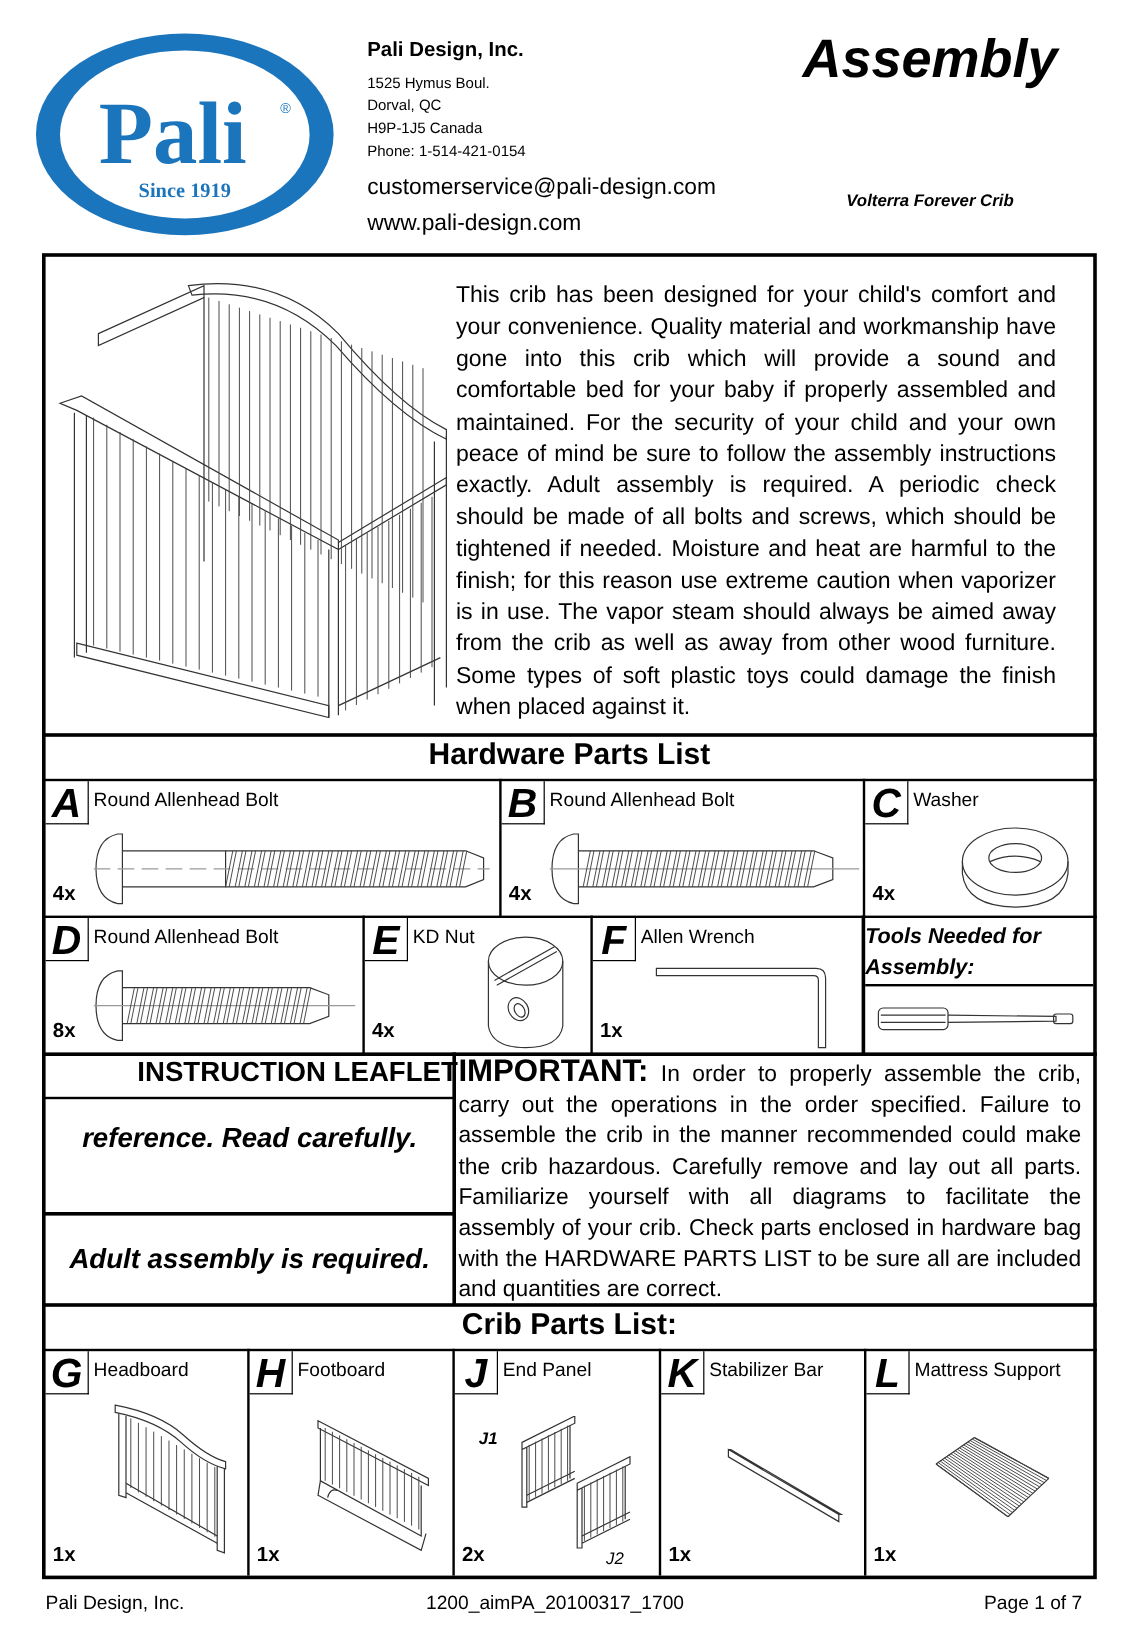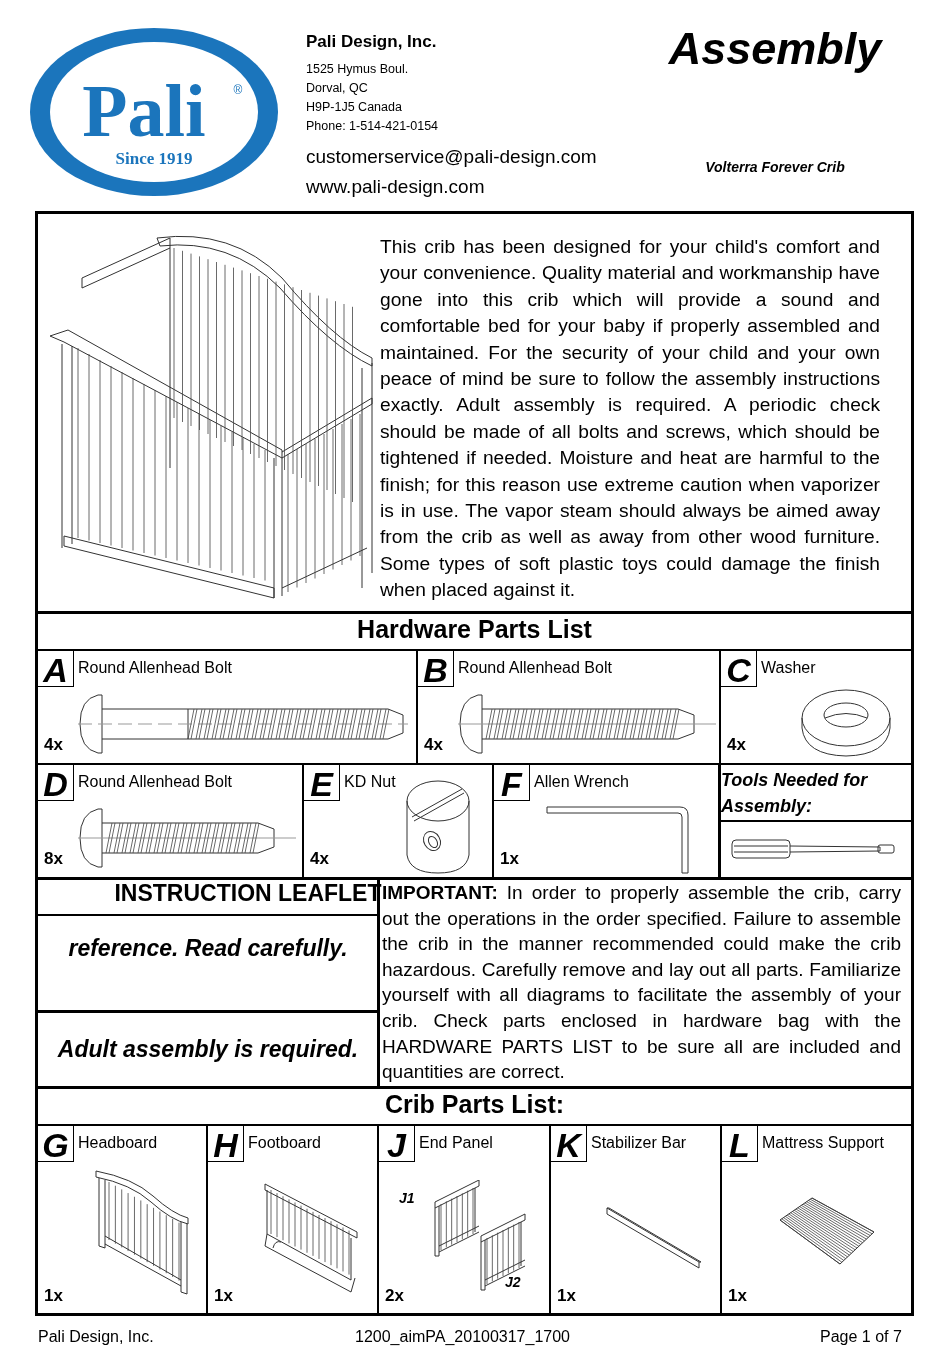--- a/index.html
+++ b/index.html
@@ -28,21 +28,21 @@
   .letter-box { position:absolute; width:36px; height:36px; border-right:1.5px solid #000; border-bottom:1.5px solid #000;
                 font-size:34px; font-weight:bold; font-style:italic; text-align:center; line-height:38px; box-sizing:border-box; }
   .part-name { position:absolute; font-size:16px; }
   .qty { position:absolute; font-size:17px; font-weight:bold; }
 
   .tools-title { position:absolute; left:721px; top:767px; width:187px; text-align:left; font-size:18px; font-weight:bold; line-height:26px;font-style:italic; }
 
   .leaf-title { position:absolute; left:38px; top:880px; width:340px; text-align:center; font-size:23px; font-weight:bold;margin-left:40px; }
   .leaf-note { position:absolute; left:38px; width:340px; text-align:center; font-size:23px; font-weight:bold; font-style:italic; line-height:29px; }
   .important { position:absolute; left:382px; top:880px; width:519px; font-size:19px; line-height:25.6px; text-align:justify; }
-  .important b { font-size:19px; }
+  .important b { font-size:26px; }
 
   .footer { position:absolute; top:1328px; font-size:16px; }
   svg .ln { fill:none; stroke:#333; stroke-width:1; }
 </style>
 </head>
 <body>
 
 <div class="abs logo">
   <svg width="256" height="176" viewBox="0 0 256 176">
     <ellipse cx="128" cy="88" rx="124" ry="84" fill="#1b75bc"></ellipse>
@@ -464,21 +464,21 @@
         </g>
     </g>
   </svg>
 </div>
 
 <div class="cell" style="left:379px; top:1126px; width:170px; height:187px">
   <div class="letter-box" style="left:0; top:0">J</div>
   <div class="part-name" style="left:40px; top:8px">End Panel</div>
   <div class="qty" style="left:6px; top:160px">2x</div>
   <div class="abs" style="left:20px; top:64px; font-size:14px; font-weight:bold; font-style:italic">J1</div>
-  <div class="abs" style="left:126px; top:148px; font-size:14px; font-weight:bold; font-style:italic">J2</div>
+  <div class="abs" style="left:126px; top:164px; font-size:14px; font-weight:normal; font-style:italic">J2</div>
   <svg class="abs" style="left:52px; top:54px" width="100" height="120">
     <g class="ln">
       <path d="M4 22 L48 0 L48 6 L4 28 Z M4 28 L4 76 L8 76 L8 26"></path>
       <path d="M8 72 L48 52 M8 66 L48 46 M44 8 L44 52"></path>
       <path d="M50 56 L94 34 L94 40 L50 62 Z M50 62 L50 110 L54 110 L54 60"></path>
       <path d="M54 106 L94 86 M54 100 L94 80 M90 42 L90 86"></path>
       <g class="slats">
           <line x1="10" y1="24" x2="10" y2="70" stroke="#444" stroke-width="0.8"></line>
           <line x1="15.333333333333332" y1="21.333333333333336" x2="15.333333333333332" y2="67.33333333333333" stroke="#444" stroke-width="0.8"></line>
           <line x1="20.666666666666664" y1="18.666666666666668" x2="20.666666666666664" y2="64.66666666666667" stroke="#444" stroke-width="0.8"></line>

